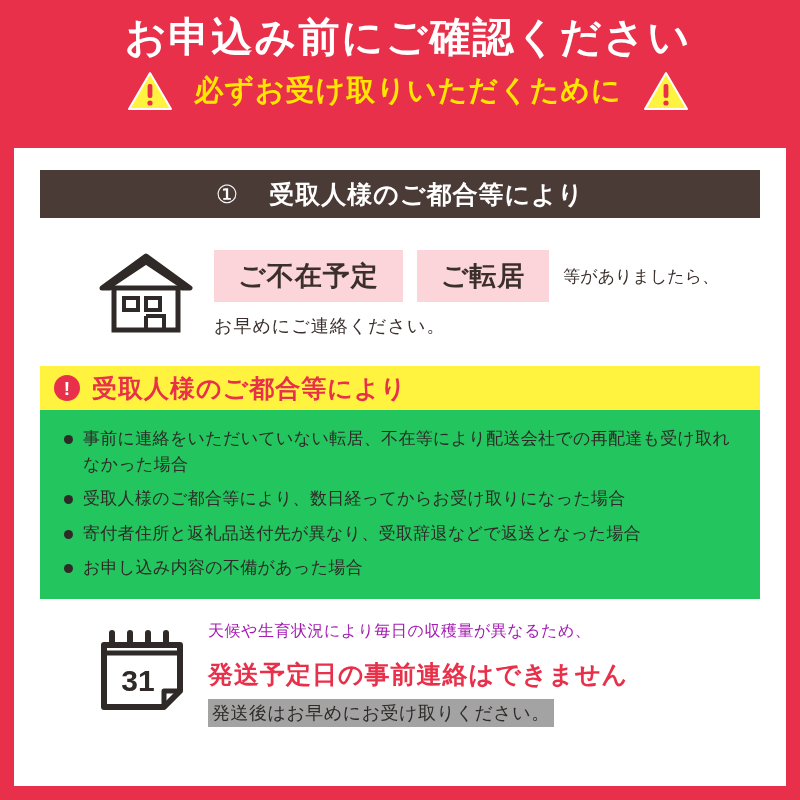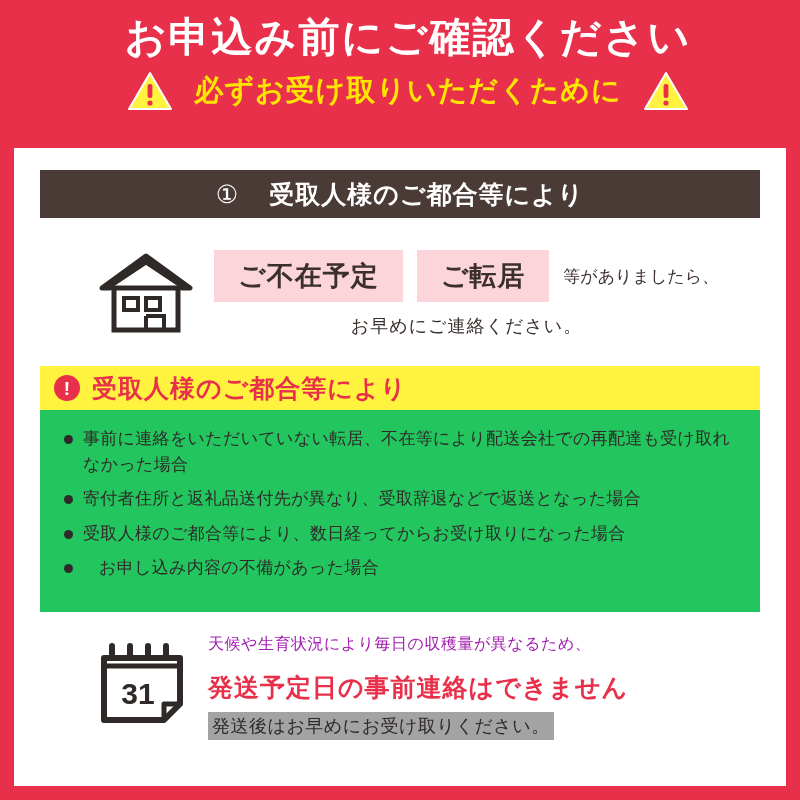--- a/index.html
+++ b/index.html
@@ -82,21 +82,21 @@
   }
 
   
   .house-row {
     display: flex;
     align-items: flex-start;
     margin-top: 28px;
     padding-left: 58px;
   }
   .house-icon { width: 96px; flex: 0 0 96px; margin-top: 4px; }
-  .house-texts { padding-left: 20px; padding-top: 4px; text-align: center; }
+  .house-texts { padding-left: 20px; padding-top: 4px; }
   .pill-line {
     display: flex;
     align-items: center;
     gap: 14px;
   }
   .pill {
     background: #fbd5d9;
     color: #3a2f2c;
     font-size: 27px;
     font-weight: bold;
@@ -150,21 +150,21 @@
     padding: 16px 18px 18px 18px;
   }
   .li {
     display: flex;
     align-items: flex-start;
     font-size: 17px;
     color: #2f2a28;
     line-height: 1.5;
     margin-bottom: 9px;
   }
-  .li:last-child { margin-bottom: 13px; gap: 16px; }
+  .li:last-child { margin-bottom: 0; }
   .bullet {
     flex: 0 0 auto;
     width: 9px; height: 9px;
     border-radius: 50%;
     background: #2f2a28;
     margin: 9px 10px 0 6px;
   }
   .li-text { letter-spacing: 0.3px; }
 
   
@@ -258,25 +258,25 @@
       <span class="yellow-text">受取人様のご都合等により</span>
     </div>
 
     <div class="gray-box">
       <div class="li">
         <span class="bullet"></span>
         <span class="li-text">事前に連絡をいただいていない転居、不在等により配送会社での再配達も受け取れなかった場合</span>
       </div>
       <div class="li">
         <span class="bullet"></span>
-        <span class="li-text">寄付者住所と返礼品送付先が異なり、受取辞退などで返送となった場合</span>
+        <span class="li-text">受取人様のご都合等により、数日経ってからお受け取りになった場合</span>
       </div>
       <div class="li">
         <span class="bullet"></span>
-        <span class="li-text">受取人様のご都合等により、数日経ってからお受け取りになった場合</span>
+        <span class="li-text">寄付者住所と返礼品送付先が異なり、受取辞退などで返送となった場合</span>
       </div>
       <div class="li">
         <span class="bullet"></span>
         <span class="li-text">お申し込み内容の不備があった場合</span>
       </div>
     </div>
 
     <div class="cal-row">
       <span class="cal-icon">
         <svg width="88" height="88" viewBox="0 0 88 88">

